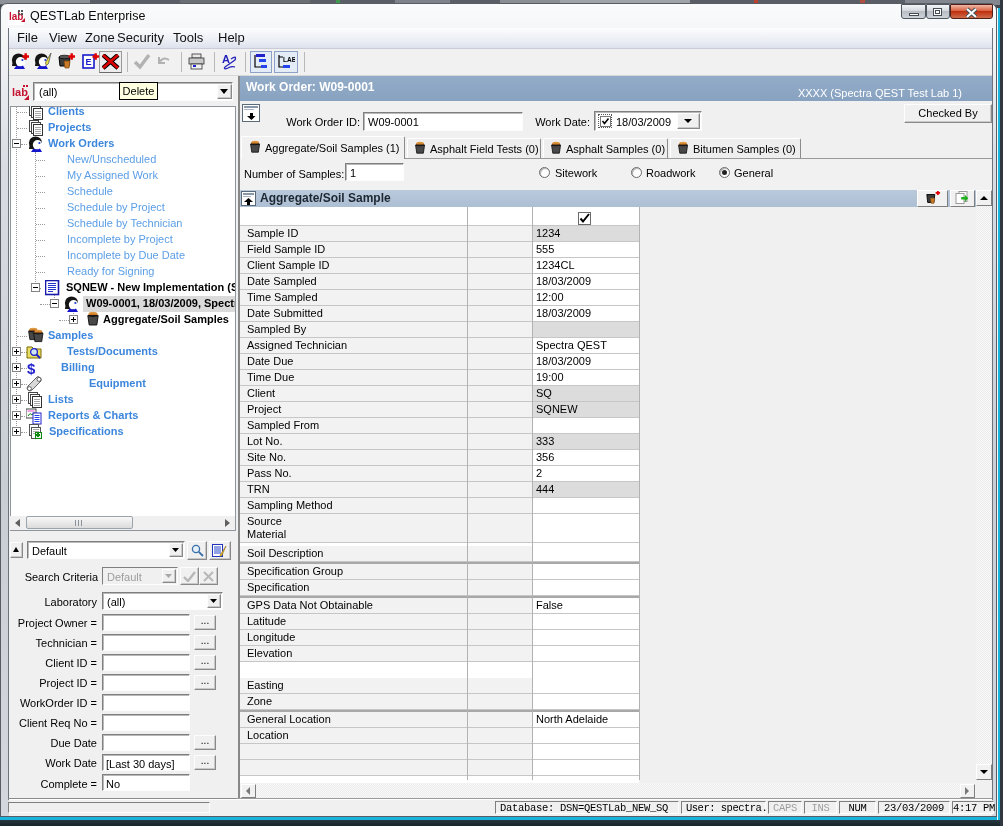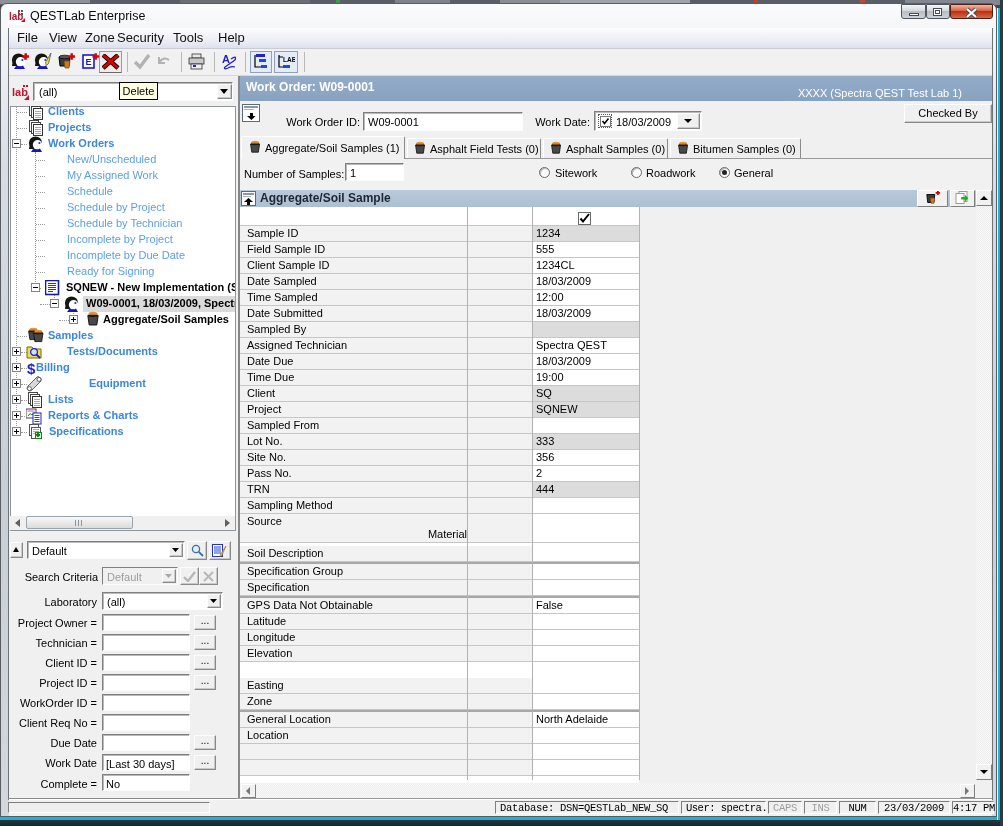--- a/index.html
+++ b/index.html
@@ -322,21 +322,21 @@
     </div>
   <svg class="abs" style="left:16px;top:238px;" width="16" height="16">
       <use href="#foldermag"></use>
     </svg>
   <div class="tt" style="left:38px;top:239px;margin-left:19px;">Tests/Documents</div>
   <div class="eb plus" style="left:2px;top:257px;">
       <i></i>
       <b></b>
     </div>
   <div class="abs" style="left:17px;top:254px;width:16px;height:16px;font-size:15px;font-weight:bold;color:#2222cc;">$</div>
-  <div class="tt" style="left:26px;top:255px;">Billing</div>
+  <div class="tt" style="left:51px;top:255px;">Billing</div>
   <div class="eb plus" style="left:2px;top:273px;">
       <i></i>
       <b></b>
     </div>
   <svg class="abs" style="left:16px;top:270px;" width="16" height="16">
       <use href="#wrench"></use>
     </svg>
   <div class="tt" style="left:38px;top:271px;padding-left:41px;">Equipment</div>
   <div class="eb plus" style="left:2px;top:289px;">
       <i></i>
@@ -635,21 +635,21 @@
   <div class="gr" style="top:291px;">
       <div class="l">Sampling Method</div>
       <div class="m"></div>
       <div class="v"></div>
     </div>
   <div class="gr" style="top:307px;">
       <div class="l">Source</div>
       <div class="m"></div>
       <div class="v"></div>
     </div>
-  <div class="gr" style="top:320px;text-align:right;">
+  <div class="gr" style="top:320px;">
       <div class="l">Material</div>
       <div class="m"></div>
       <div class="v"></div>
     </div>
   <div class="gr" style="top:339px;">
       <div class="l">Soil Description</div>
       <div class="m"></div>
       <div class="v"></div>
     </div>
   <div class="sep" style="top:355px;"></div>

